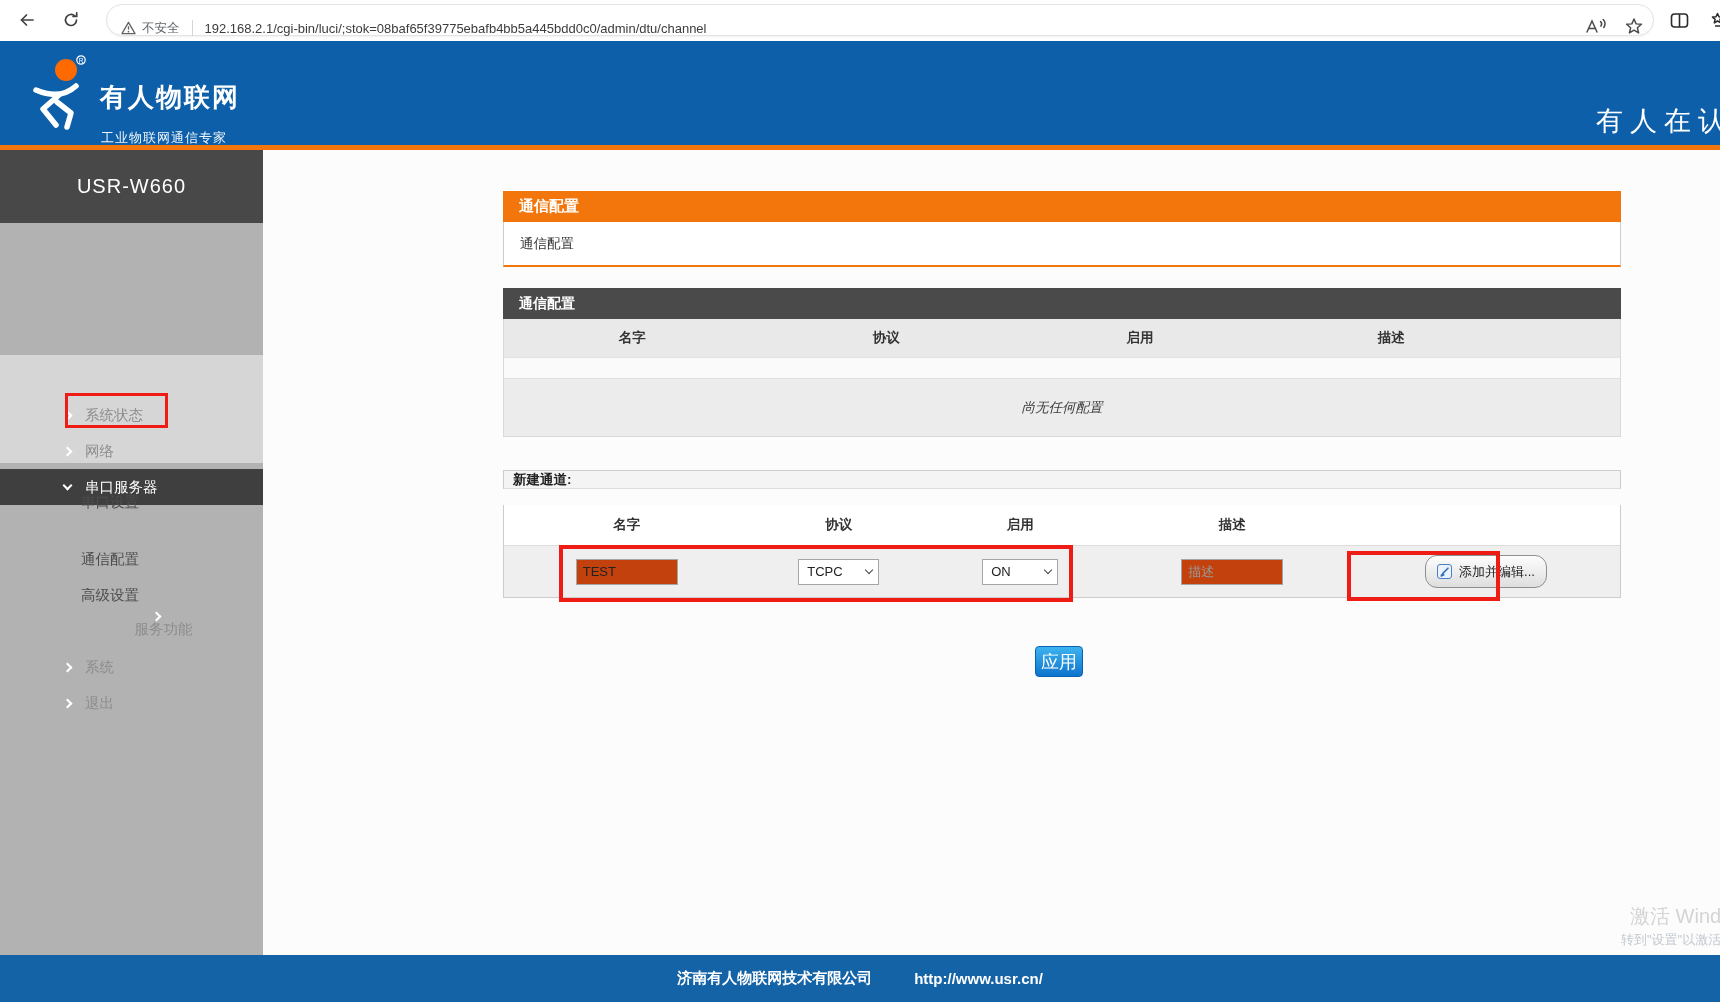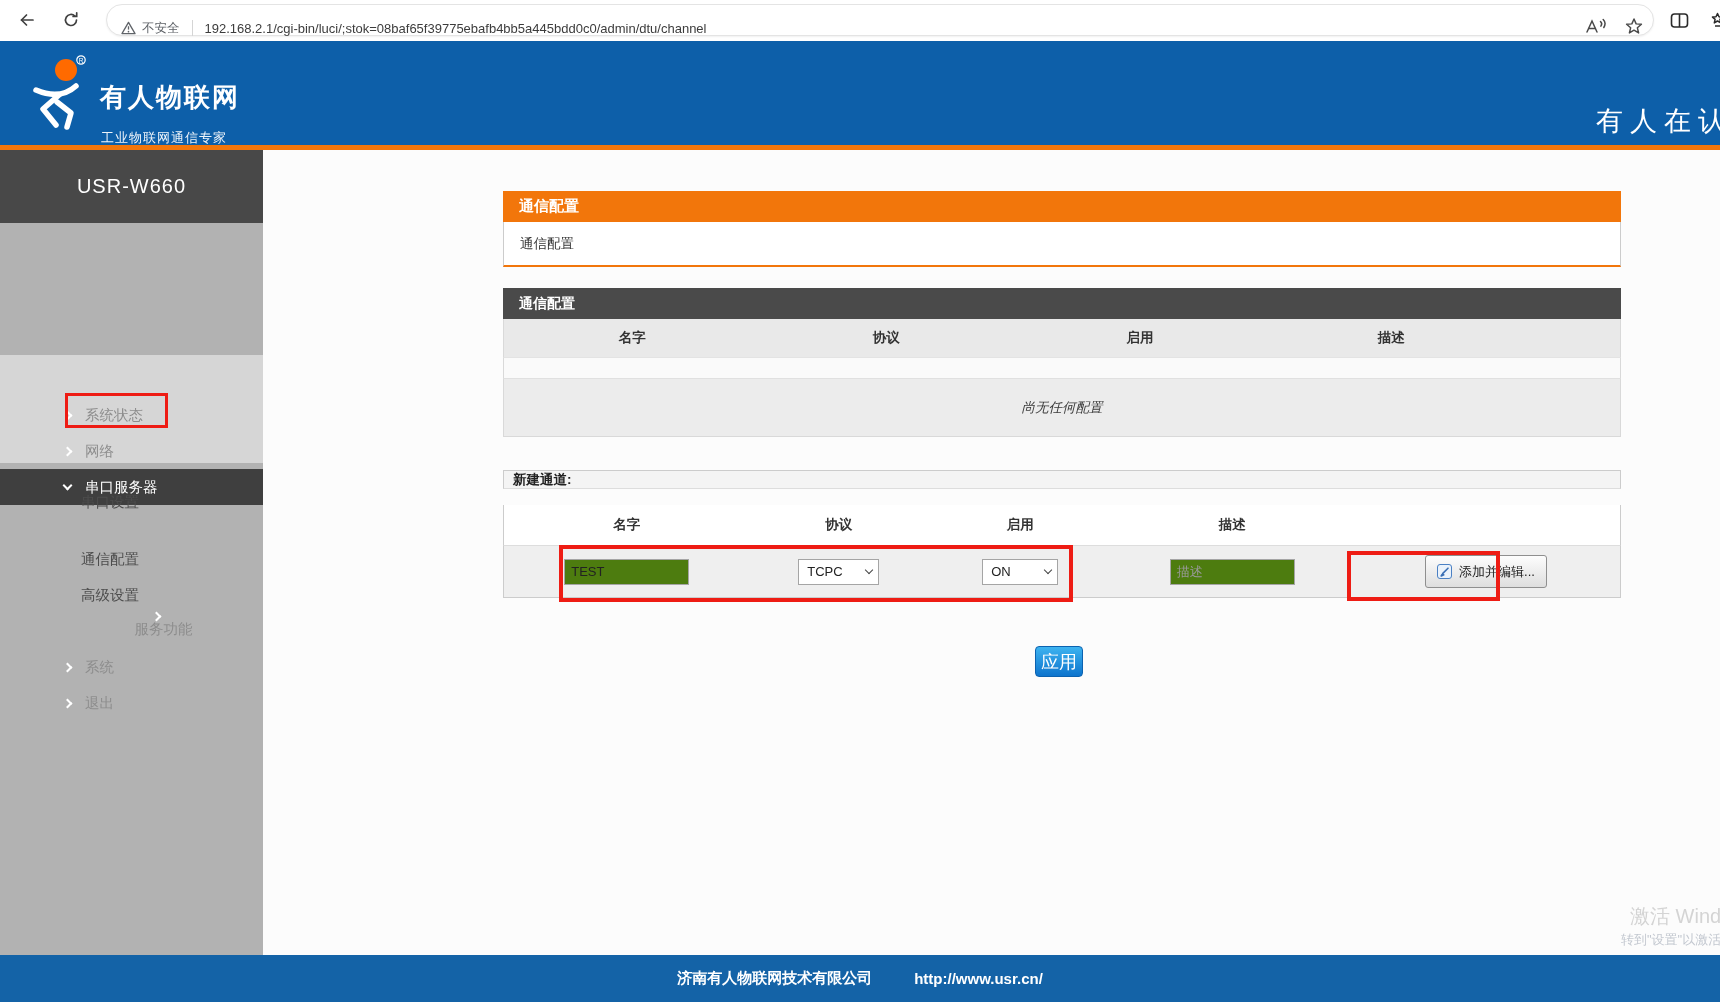--- a/index.html
+++ b/index.html
@@ -46,27 +46,27 @@
   .t1-c0{width:23%} .t1-c1{width:22.5%} .t1-c2{width:23%} .t1-c3{width:22%} .t1-c4{width:9.5%}
   .t1-empty { position:absolute; left:503px; top:357px; width:1118px; height:21px; background:#fafafa; border-left:1px solid #d9d9d9; border-right:1px solid #d9d9d9; border-top:1px solid #e3e3e3; }
   .t1-msg { position:absolute; left:503px; top:378px; width:1118px; height:59px; background:#ececec; border:1px solid #d9d9d9; border-top:1px solid #e0e0e0; display:flex; align-items:center; justify-content:center; font-style:italic; font-size:13.5px; color:#3a3a3a; }
 
   .t2-legend { position:absolute; left:503px; top:470px; width:1118px; height:19px; background:#f4f4f4; border:1px solid #ccc; border-bottom:1px solid #ddd; display:flex; align-items:center; padding-left:9px; font-weight:bold; font-size:13.5px; color:#222; }
   .t2-head { position:absolute; left:503px; top:505px; width:1118px; height:40px; background:#fff; border-left:1px solid #ccc; border-right:1px solid #ccc; }
   .t2-head .cell { font-weight:bold; font-size:13.5px; }
   .t2-row { position:absolute; left:503px; top:545px; width:1118px; height:53px; background:#efefef; border:1px solid #ccc; border-top:1px solid #ddd; }
   .t2-c0{width:22%} .t2-c1{width:16%} .t2-c2{width:16.5%} .t2-c3{width:21.5%} .t2-c4{width:24%}
 
-  .txt-input { width:125px; height:26px; border:1px solid #a5a5a5; background:#4d7c0f; font-size:13px; padding:0 6px; color:#222; font-family:inherit; }
+  .txt-input { width:102px; height:26px; border:1px solid #a5a5a5; background:#c2410c; font-size:13px; padding:0 6px; color:#222; font-family:inherit; }
   .txt-input::placeholder { color:#9a9a9a; }
   .sel { height:26px; border:1px solid #a5a5a5; background:#fff; display:flex; align-items:center; justify-content:space-between; padding:0 6px 0 8px; font-size:13px; color:#222; cursor:pointer; }
   .sel-tcpc { width:81px; } .sel-on { width:76px; }
   .sel .sel-chev { width:6px; height:6px; border-right:1.6px solid #444; border-bottom:1.6px solid #444; transform:rotate(45deg); margin-top:-3px; }
 
-  .add-btn { height:33px; padding:0 11px; background:linear-gradient(#fdfdfd,#dedede); border:1px solid #8f8f8f; border-radius:3px; display:flex; align-items:center; gap:7px; font-size:13px; color:#222; cursor:pointer; font-family:inherit; }
+  .add-btn { height:33px; padding:0 11px; background:linear-gradient(#fdfdfd,#dedede); border:1px solid #8f8f8f; border-radius:12px; display:flex; align-items:center; gap:7px; font-size:13px; color:#222; cursor:pointer; font-family:inherit; }
 
   .apply-btn { position:absolute; left:1035px; top:646px; width:48px; height:31px; background:linear-gradient(#3db3f0,#0d74cd); border:1px solid #0b62b0; border-radius:4px; color:#fff; font-size:18px; display:flex; align-items:center; justify-content:center; cursor:pointer; }
 
   
   .anno { position:absolute; border:4px solid #ee1c14; background:transparent; pointer-events:none; z-index:9; }
   .anno-sidebar { left:65px; top:393px; width:103px; height:35px; border-width:3px; }
   .anno-inputs { left:559px; top:545px; width:514px; height:57px; }
   .anno-button { left:1347px; top:551px; width:153px; height:50px; }
 
   

